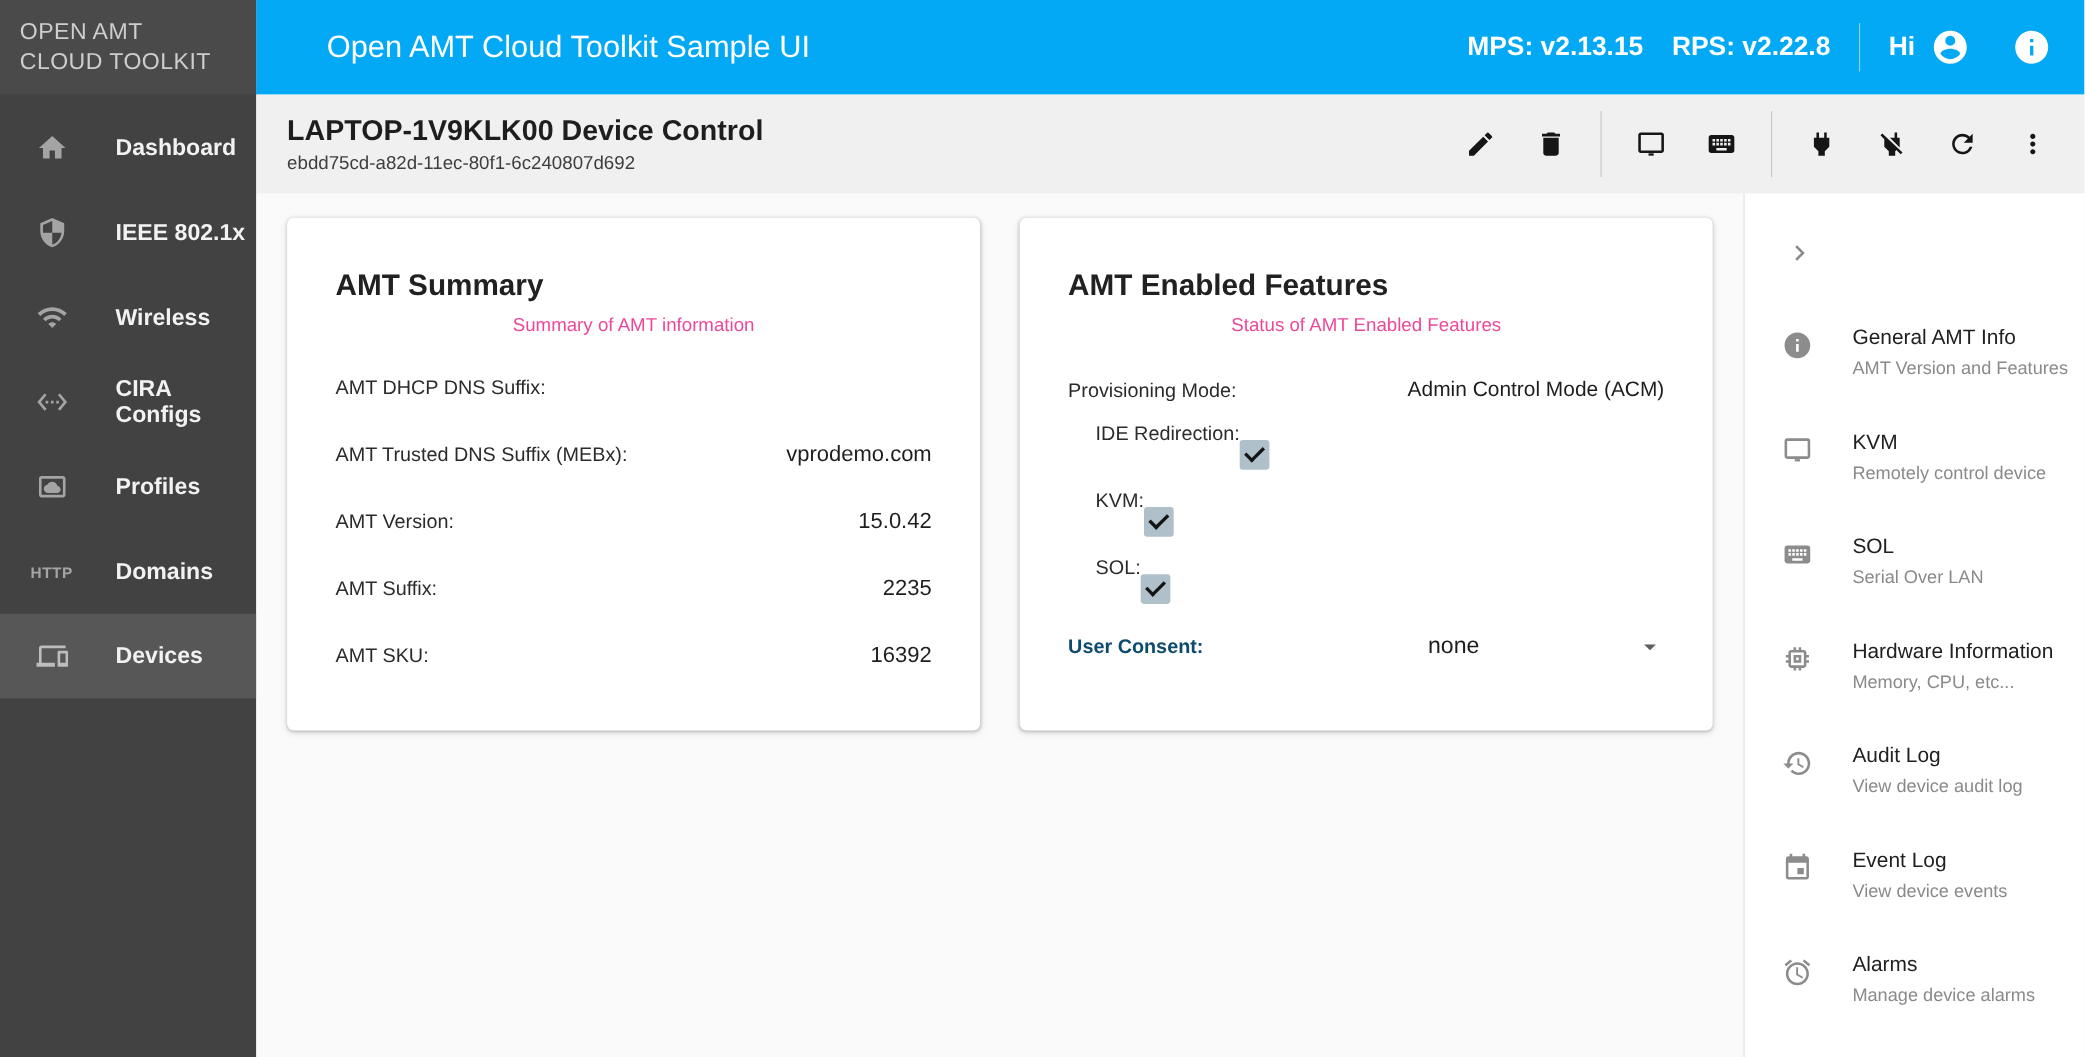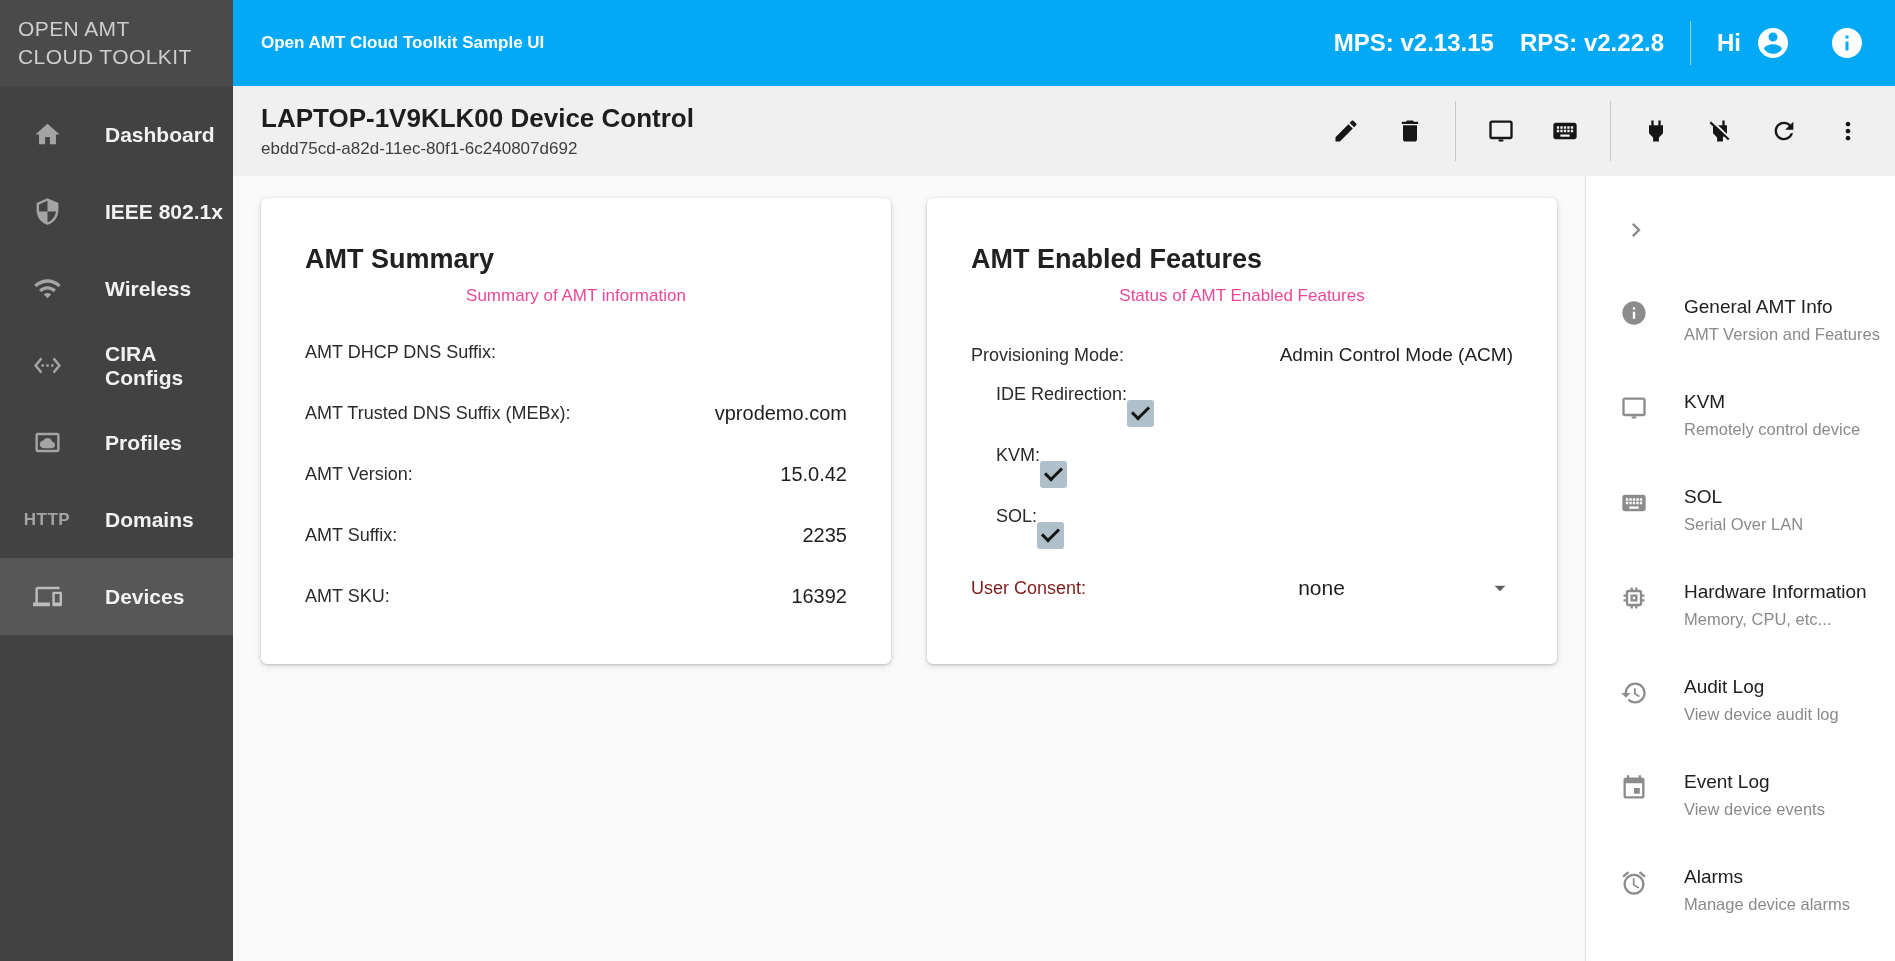--- a/index.html
+++ b/index.html
@@ -8,26 +8,26 @@
 
   
   .sidebar{width:233px;flex-shrink:0;background:#424242;display:flex;flex-direction:column;}
   .logo{height:86px;box-sizing:border-box;background:#4A4A4A;color:#CDCDCD;font-size:21px;line-height:1.35;padding:15px 0 0 18px;letter-spacing:.4px;}
   .nav{padding-top:10px;}
   .nav-item{height:77px;display:flex;align-items:center;gap:43px;padding-left:32px;color:#F2F2F2;font-size:21px;font-weight:600;cursor:pointer;}
   .nav-item .ic{width:30px;height:30px;display:flex;align-items:center;justify-content:center;color:#A4A4A4;flex-shrink:0;}
   .nav-item .ic svg{width:29px;height:29px;}
   .nav-item.active{background:#575757;}
   .nav-item.active .ic{color:#BDBDBD;}
-  .http-glyph{font-size:17px;font-weight:700;letter-spacing:.5px;color:#A4A4A4;}
+  .http-glyph{font-size:14px;font-weight:700;letter-spacing:.5px;color:#A4A4A4;}
 
   
   .main{flex:1;display:flex;flex-direction:column;min-width:0;}
   .topbar{height:86px;flex-shrink:0;background:#03A9F4;color:#fff;display:flex;align-items:center;padding:0 30px 0 28px;box-sizing:border-box;}
-  .topbar-title{font-size:17px;font-weight:700;flex:1;}
+  .topbar-title{font-size:28px;font-weight:400;flex:1;margin-left:36px;}
   .topbar-right{display:flex;align-items:center;}
   .ver{font-size:24px;font-weight:700;}
   .ver + .ver{margin-left:26px;}
   .tb-divider{width:1px;height:44px;background:rgba(255,255,255,.55);margin:0 26px;}
   .greeting{font-size:24px;font-weight:700;margin-right:14px;}
   .tb-icon{width:36px;height:36px;color:#fff;cursor:pointer;display:flex;align-items:center;justify-content:center;}
   .tb-icon svg{width:36px;height:36px;}
   .tb-icon + .tb-icon{margin-left:38px;}
 
   
@@ -53,21 +53,21 @@
   .sum-value{font-size:20px;color:#1E1E1E;padding-top:2px;}
 
   .feat-row{display:flex;justify-content:space-between;align-items:center;margin-top:38px;}
   .feat-label{font-size:18px;color:#2B2B2B;}
   .feat-value{font-size:19px;color:#1E1E1E;}
   .feat-toggle{display:flex;align-items:flex-start;margin-top:18px;margin-left:25px;}
   .checkbox{width:27px;height:27px;border-radius:3px;background:#AFC0CA;margin:16px 12px 0 0;position:relative;cursor:default;}
   .checkbox.checked::after{content:"";position:absolute;left:5px;top:6px;width:14px;height:7px;
         border-left:3px solid #141414;border-bottom:3px solid #141414;transform:rotate(-45deg);}
   .consent-row{display:flex;align-items:center;margin-top:26px;}
-  .consent-label{font-size:18px;color:#7f1d1d;width:185px;}
+  .consent-label{font-size:18px;color:#0c4a6e;width:185px;font-weight:bold;}
   .consent-value{flex:1;text-align:center;font-size:21px;color:#1E1E1E;}
   .dropdown-icon{width:26px;height:26px;color:#5F5F5F;cursor:pointer;}
   .dropdown-icon svg{width:26px;height:26px;}
 
   
   .right-panel{width:340px;flex-shrink:0;box-sizing:border-box;background:#FFFFFF;border-left:1px solid #DEDEDE;padding:40px 0 0 34px;overflow:hidden;}
   .collapse-btn{width:28px;height:28px;color:#8A8A8A;cursor:pointer;margin-left:2px;}
   .collapse-btn svg{width:28px;height:28px;}
   .rp-items{margin-top:48px;}
   .rp-item{display:flex;gap:36px;align-items:flex-start;margin-bottom:47px;cursor:pointer;}

